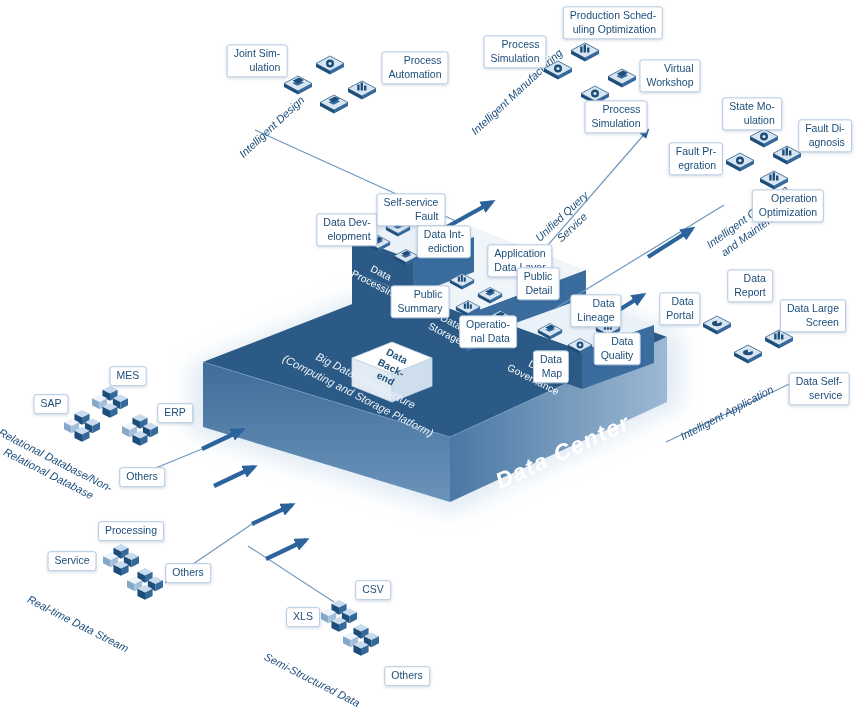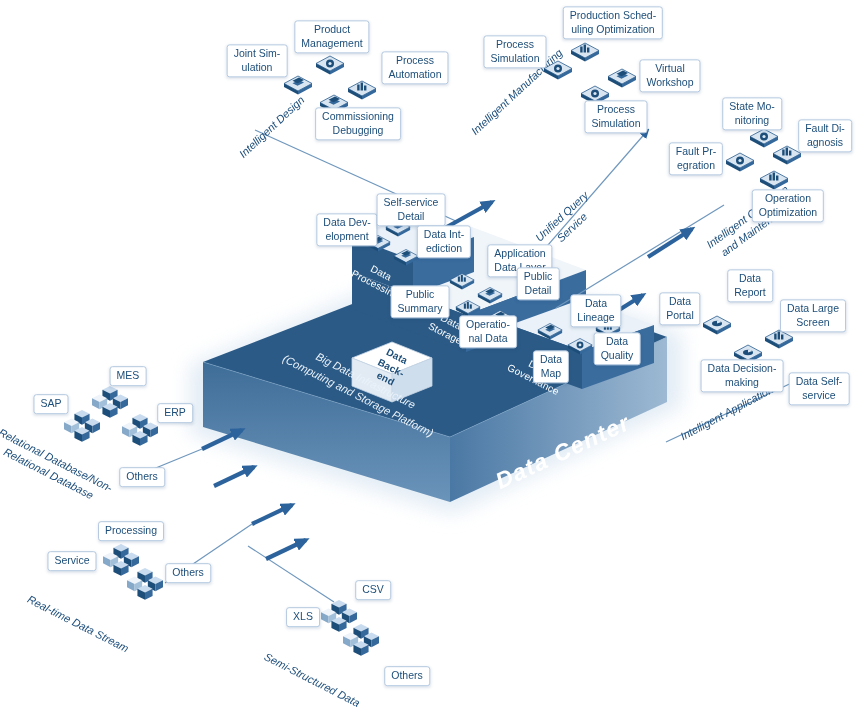--- a/index.html
+++ b/index.html
@@ -3,21 +3,21 @@
 <meta charset="utf-8">
 <style>
   * { margin:0; padding:0; box-sizing:border-box; }
   body { font-family:"Liberation Sans", sans-serif; background:#fff; }
   #stage { position:relative; width:865px; height:708px; background:#fff; overflow:hidden; }
   svg.bg { position:absolute; left:0; top:0; z-index:1; }
   .axis { position:absolute; z-index:6; color:#1e4f7c; font-style:italic; font-size:11px;
           text-align:center; white-space:pre; line-height:1.35; }
   .lbl  { position:absolute; z-index:30; transform:translate(-50%,-50%); background:#fff;
           border:1px solid #b5c9e0; border-radius:3px; padding:2px 6px; font-size:10.5px;
-          line-height:1.3; color:#1d4e79; text-align:center; white-space:pre;
+          line-height:1.3; color:#1d4e79; text-align:right; white-space:pre;
           box-shadow:0 1px 3px rgba(30,70,120,.14); }
   .face { position:absolute; z-index:25; color:#fff; font-size:10px; line-height:1.25;
           text-align:center; white-space:pre; letter-spacing:.2px; }
   .face.dark { color:#1d4e79; font-weight:bold; }
   .dc   { position:absolute; z-index:15; color:#fff; font-size:23px; font-weight:bold;
           font-style:italic; letter-spacing:1.5px; white-space:nowrap; }
   .infra{ position:absolute; z-index:15; color:#e9f1f9; font-size:11px; font-style:italic;
           text-align:center; white-space:pre; line-height:1.5; }
   svg.icon { position:absolute; z-index:20; transform:translate(-50%,-50%); overflow:visible; }
   .rail  { stroke:#6f97bd; stroke-width:1.2; fill:none; }
@@ -265,60 +265,54 @@
 
   <svg class="icon" width="40" height="36" style="left:339px;top:617px">
       <use href="#sym-cubes"></use>
     </svg>
   <svg class="icon" width="40" height="36" style="left:361px;top:641px">
       <use href="#sym-cubes"></use>
     </svg>
 
   <div class="lbl" style="left:257px;top:61px">Joint Sim-
 ulation</div>
-  <div class="lbl" style="left:332px;top:37px">Product
-Management</div>
   <div class="lbl" style="left:415px;top:68px">Process
 Automation</div>
-  <div class="lbl" style="left:358px;top:124px">Commissioning
-Debugging</div>
 
   <div class="lbl" style="left:515px;top:52px">Process
 Simulation</div>
   <div class="lbl" style="left:613px;top:23px">Production Sched-
 uling Optimization</div>
   <div class="lbl" style="left:670px;top:76px">Virtual
 Workshop</div>
   <div class="lbl" style="left:616px;top:117px">Process
 Simulation</div>
 
   <div class="lbl" style="left:752px;top:114px">State Mo-
-nitoring</div>
+ulation</div>
   <div class="lbl" style="left:825px;top:136px">Fault Di-
 agnosis</div>
   <div class="lbl" style="left:696px;top:159px">Fault Pr-
 egration</div>
   <div class="lbl" style="left:788px;top:206px">Operation
 Optimization</div>
 
   <div class="lbl" style="left:750px;top:286px">Data
 Report</div>
   <div class="lbl" style="left:680px;top:309px">Data
 Portal</div>
   <div class="lbl" style="left:813px;top:316px">Data Large
 Screen</div>
-  <div class="lbl" style="left:742px;top:376px">Data Decision-
-making</div>
   <div class="lbl" style="left:819px;top:389px">Data Self-
 service</div>
 
   <div class="lbl" style="left:347px;top:230px">Data Dev-
 elopment</div>
   <div class="lbl" style="left:411px;top:210px">Self-service
-Detail</div>
+Fault</div>
   <div class="lbl" style="left:444px;top:242px">Data Int-
 ediction</div>
   <div class="lbl" style="left:520px;top:261px">Application
 Data Layer</div>
   <div class="lbl" style="left:538px;top:284px">Public
 Detail</div>
   <div class="lbl" style="left:420px;top:302px">Public
 Summary</div>
   <div class="lbl" style="left:488px;top:332px">Operatio-
 nal Data</div>

